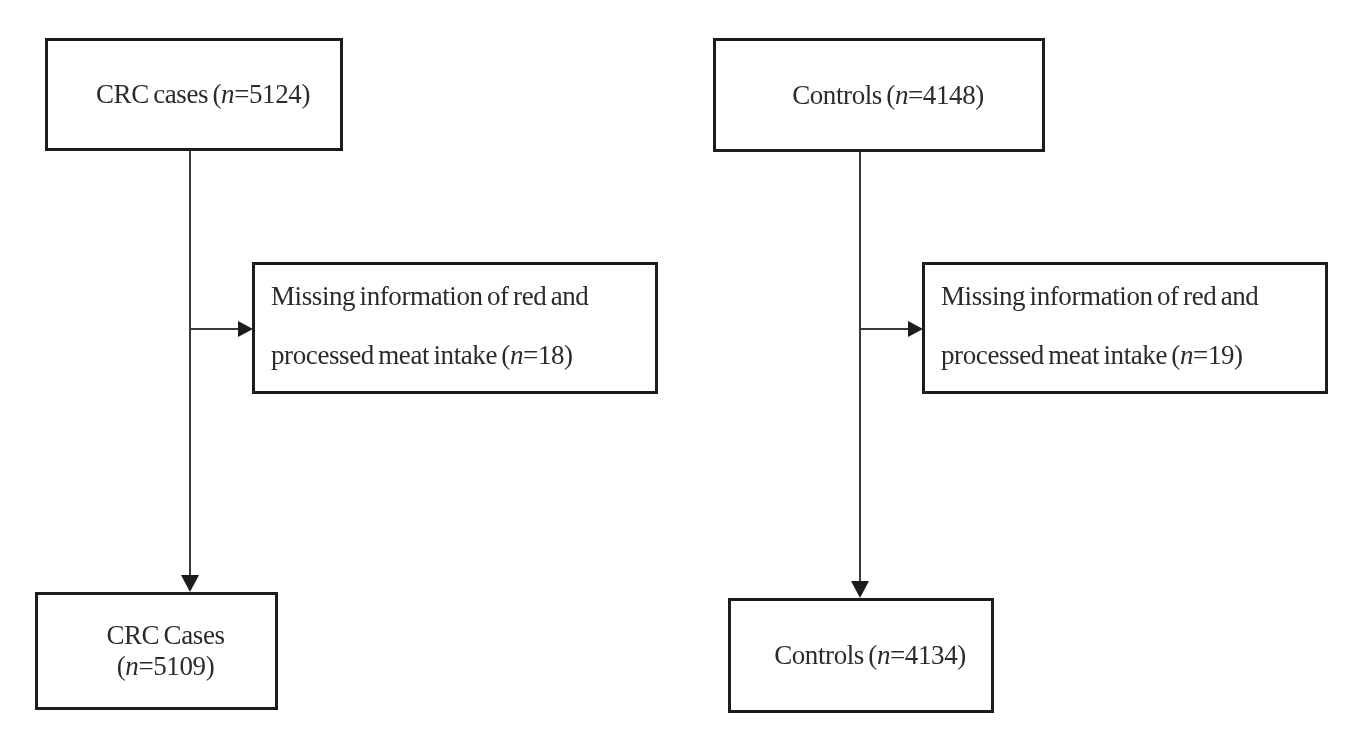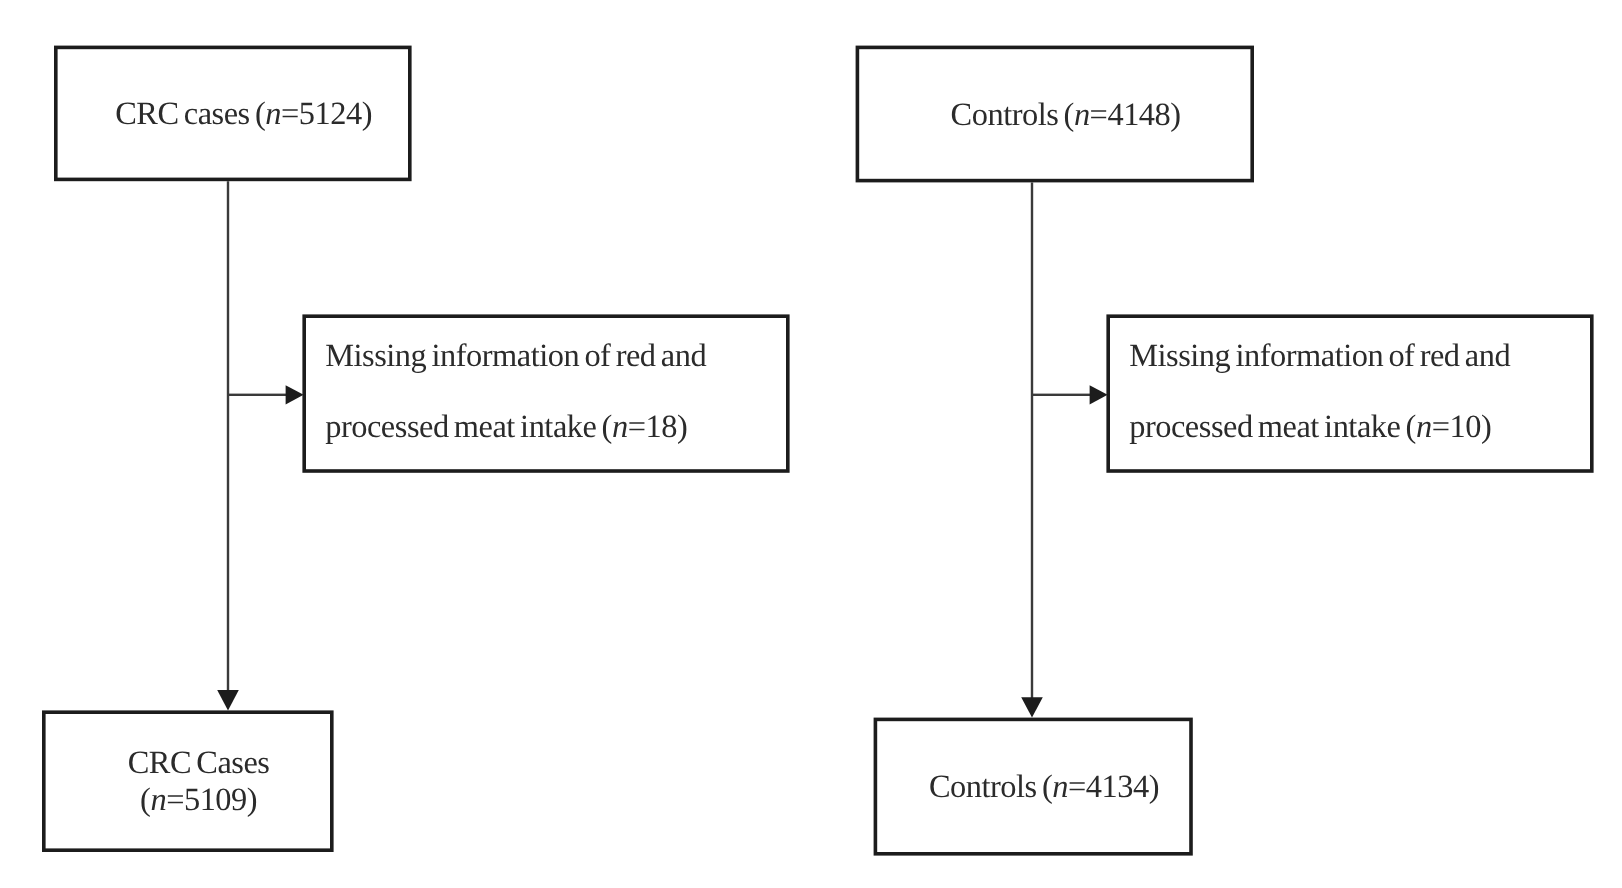--- a/index.html
+++ b/index.html
@@ -90,21 +90,21 @@
 
   <div class="box b-bl">
     <span><span>CRC Cases (</span><i>n</i><span>=5109)</span></span>
   </div>
 
   <div class="box b-tr">
     <span><span>Controls (</span><i>n</i><span>=4148)</span></span>
   </div>
 
   <div class="box side b-mr">
-    <span><span>Missing information of red and</span><br><span>processed meat intake (</span><i>n</i><span>=10)</span></span>
+    <span><span>Missing information of red and</span><br><span>processed meat intake (</span><i>n</i><span>=19)</span></span>
   </div>
 
   <div class="box b-br">
     <span><span>Controls (</span><i>n</i><span>=4134)</span></span>
   </div>
 
   <div class="vline v-left"></div>
   <div class="arrow-down ad-left"></div>
   <div class="hline h-left"></div>
   <div class="arrow-right ar-left"></div>

